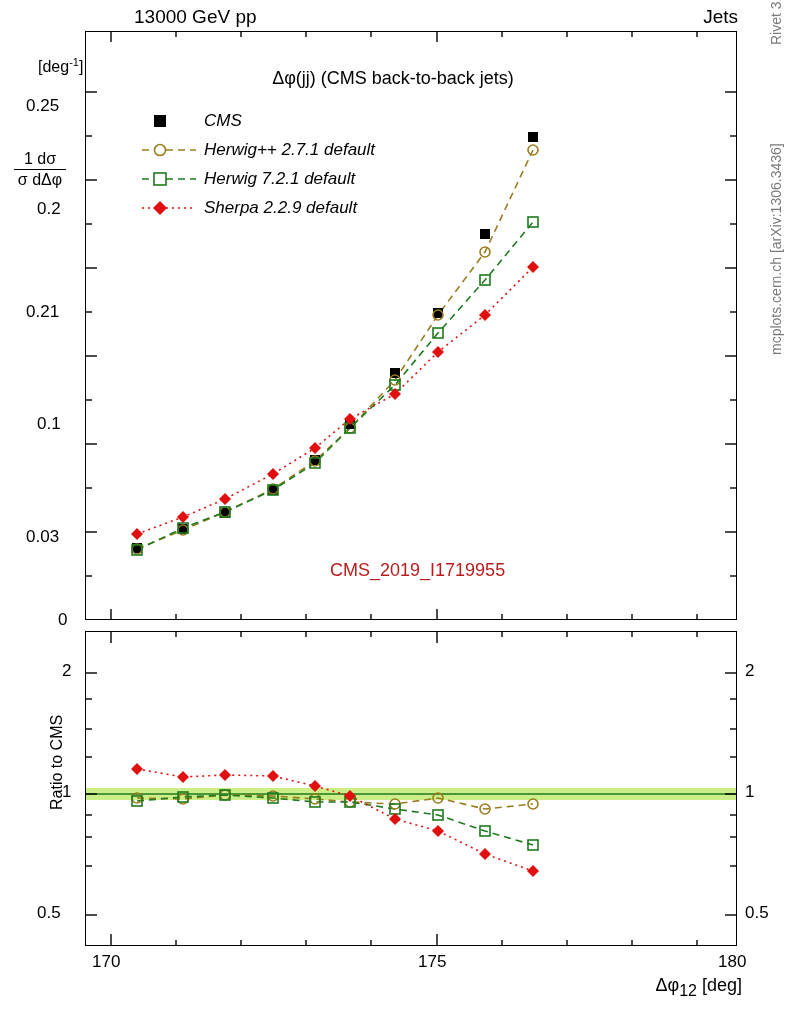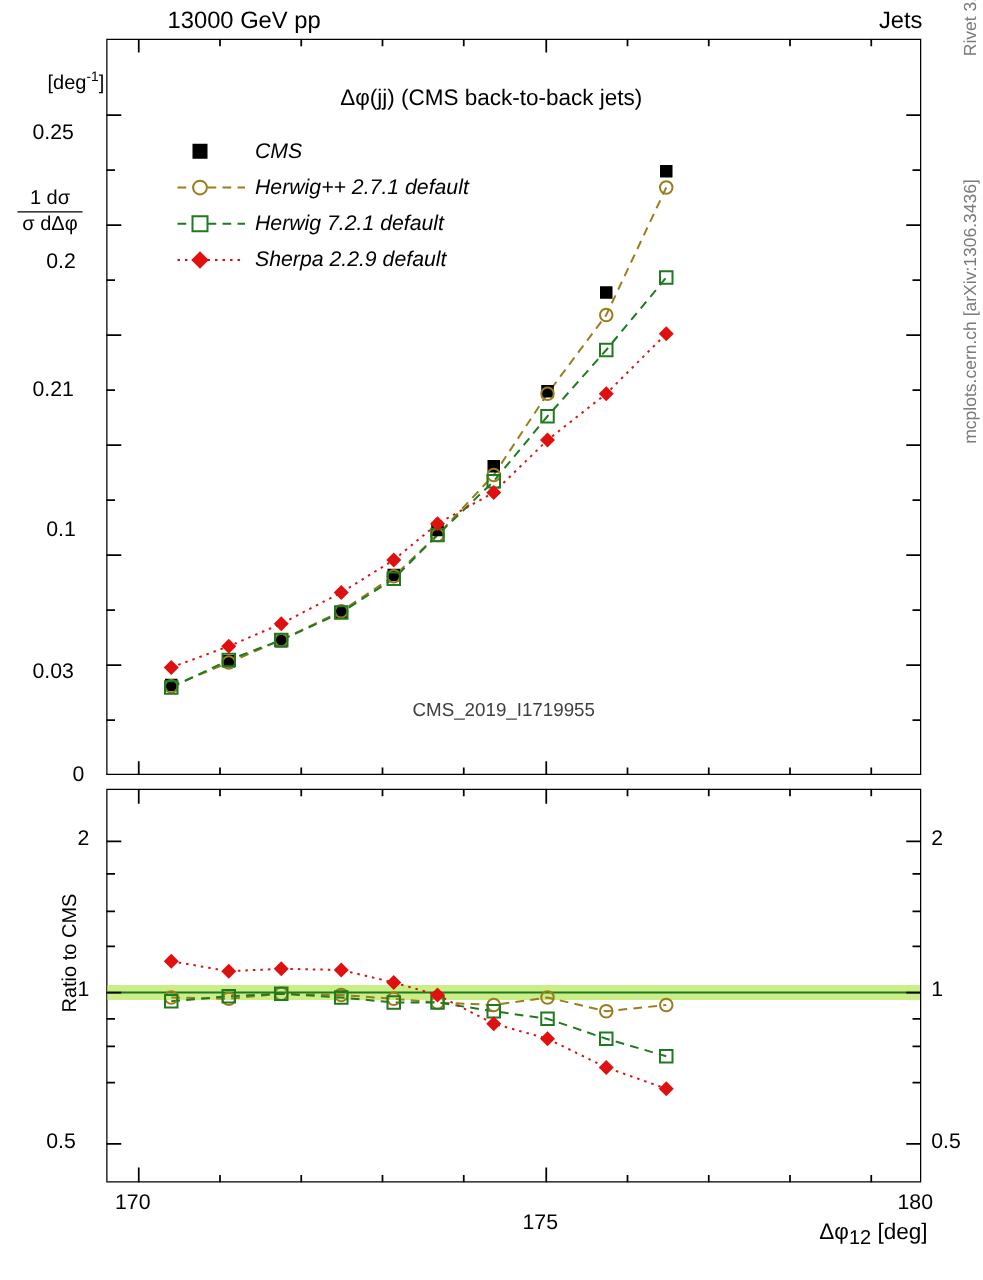--- a/index.html
+++ b/index.html
@@ -81,22 +81,22 @@
   .leg-mark {
     position: absolute;
     left: 0; top: 0;
     width: 58px; height: 29px;
   }
 
   
   #watermark {
     position: absolute;
     left: 330px; top: 560px;
-    font-size: 15px;
-    color: #404040;
+    font-size: 18px;
+    color: #b91c1c;
     text-align: center;
   }
 
   
   #ylabel-main {
     position: absolute;
     left: 10px; top: 150px;
     width: 60px;
     text-align: center;
     font-size: 17px;
@@ -389,21 +389,21 @@
       <polygon points="230,149 236,155 230,161 224,155"></polygon>
       <polygon points="265,159 271,165 265,171 259,165"></polygon>
       <polygon points="310,182 316,188 310,194 304,188"></polygon>
       <polygon points="353,194 359,200 353,206 347,200"></polygon>
       <polygon points="400,217 406,223 400,229 394,223"></polygon>
       <polygon points="448,234 454,240 448,246 442,240"></polygon>
     </g>
   </svg>
 
   <div class="axlab" style="left:92px; top:952px;">170</div>
-  <div class="axlab" style="left:418px; top:952px;margin-top:16px;">175</div>
+  <div class="axlab" style="left:418px; top:952px;">175</div>
   <div class="axlab" style="left:718px; top:952px;">180</div>
 
   <div class="txt" style="right:44px; top:975px; font-size:18px;">
     <span>Δφ</span><span class="sub">12</span>
     <span>[deg]</span>
   </div>
 
 </div>
 
 </body></html>

